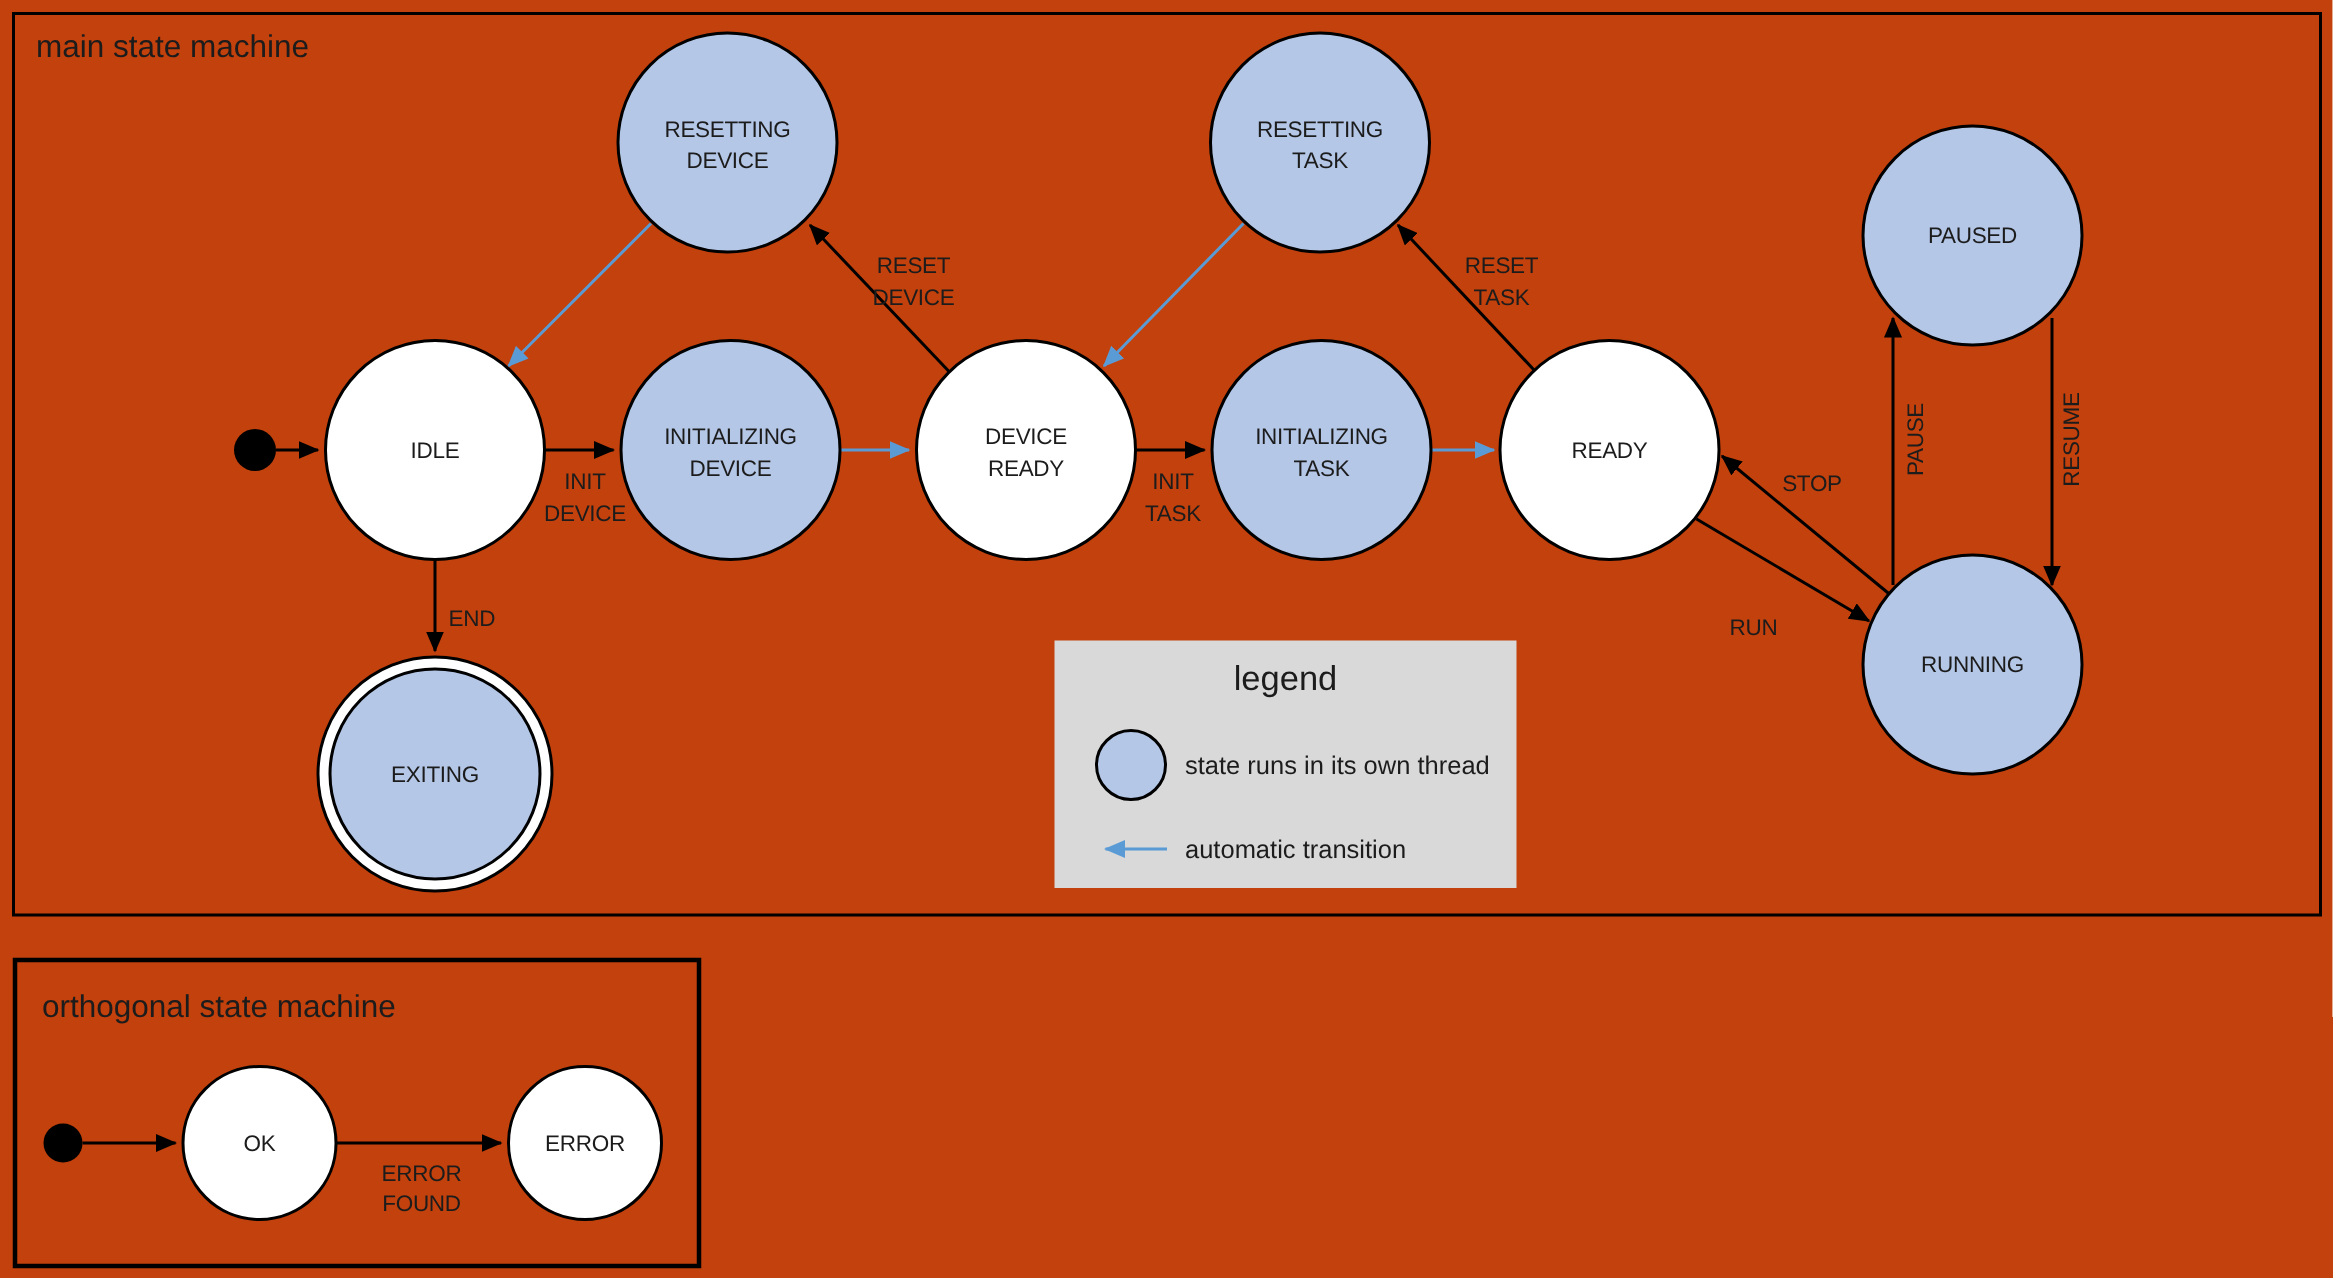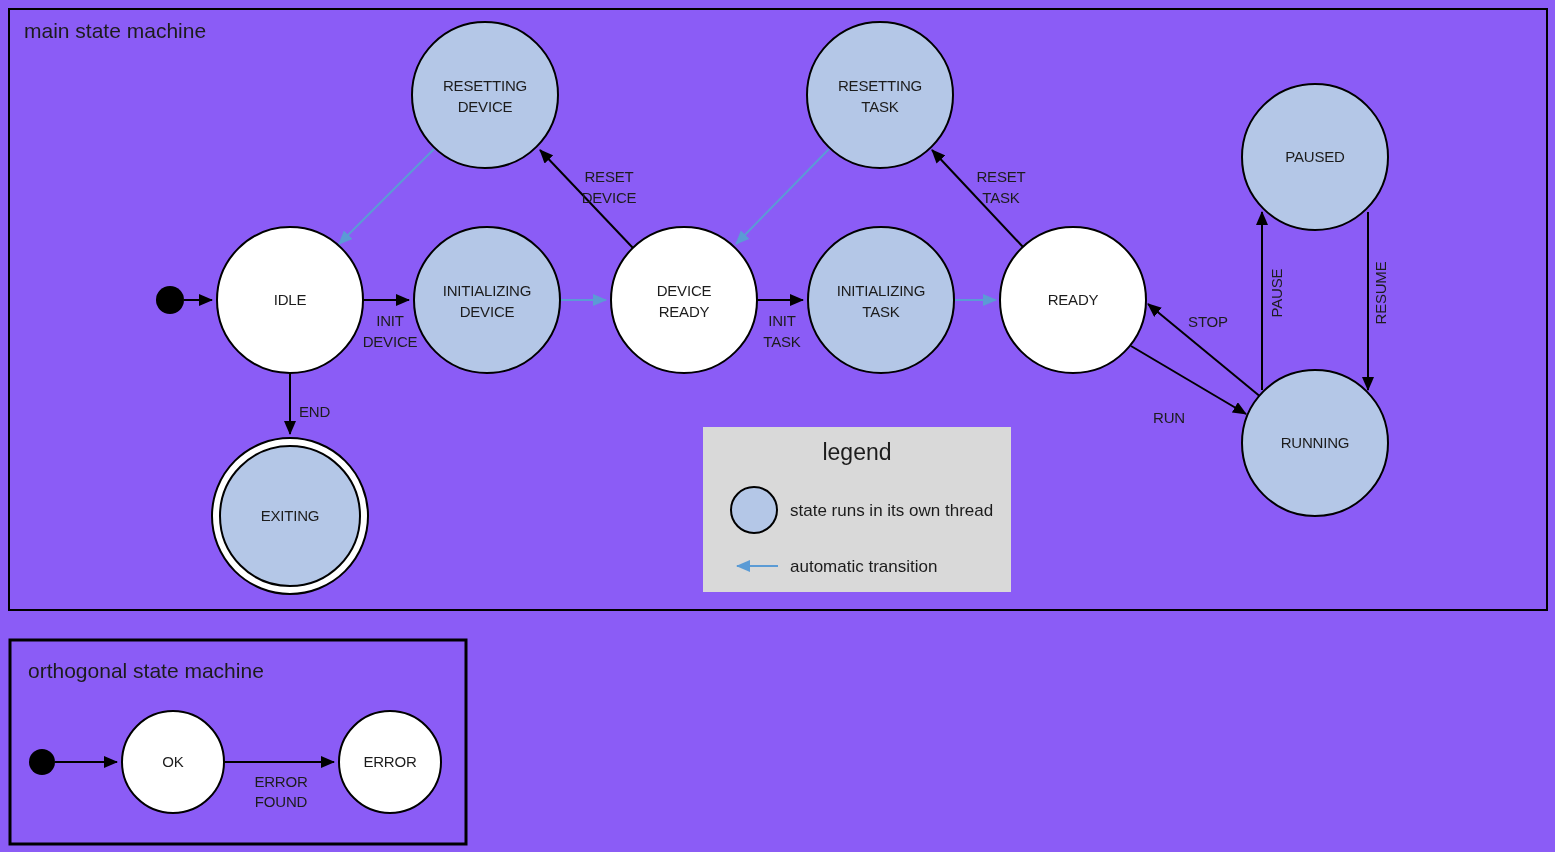--- a/index.html
+++ b/index.html
@@ -5,21 +5,21 @@
   html, body {
     margin: 0;
     padding: 0;
     background: #ffffff;
     font-family: "Liberation Sans", sans-serif;
   }
   .canvas {
     position: relative;
     width: 1555px;
     height: 852px;
-    background: #8b5cf6;
+    background: #c2410c;
   }
   svg text {
     fill: #1c1c1c;
     font-family: "Liberation Sans", sans-serif;
   }
   .panel-title { font-size: 21px; }
   .state-label { font-size: 15px; text-anchor: middle; letter-spacing: -0.2px; }
   .trans-label { font-size: 15px; text-anchor: middle; letter-spacing: -0.2px; }
   .legend-title { font-size: 23px; text-anchor: middle; }
   .legend-text  { font-size: 17px; }

